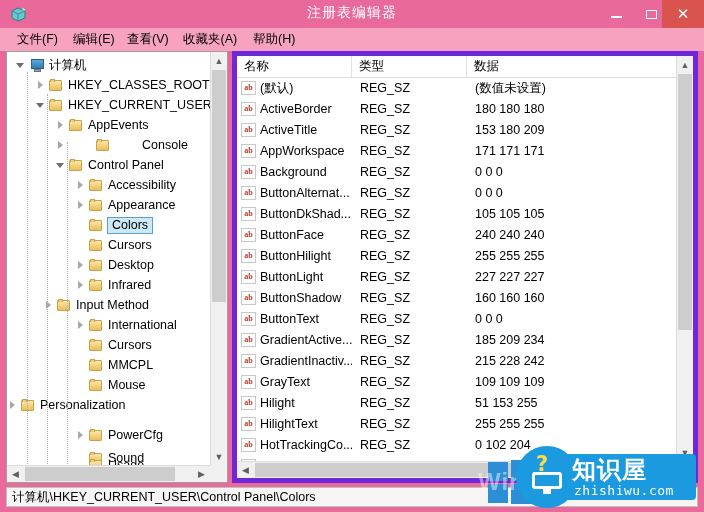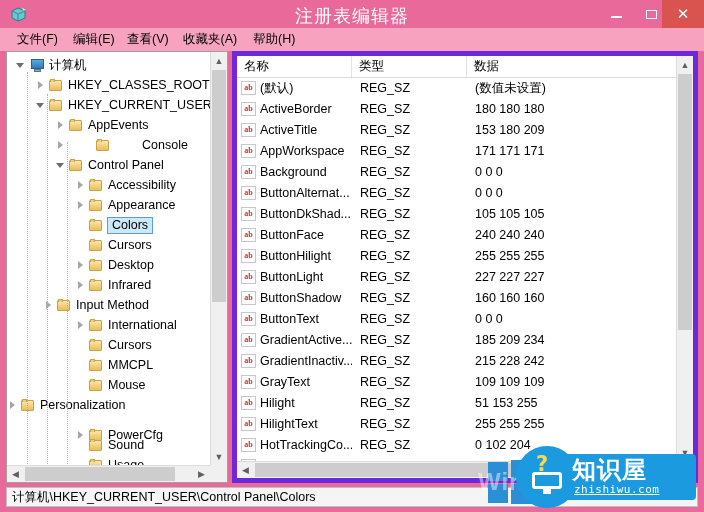--- a/index.html
+++ b/index.html
@@ -15,21 +15,21 @@
   
   .titlebar{
     position:absolute;left:0;top:0;width:704px;height:28px;
     background:#e8699a;
   }
   .title-icon{
     position:absolute;left:10px;top:5px;width:18px;height:18px;
   }
   .title-text{
     position:absolute;left:0;top:4px;width:704px;text-align:center;
-    font-size:18px;color:#ffffff;letter-spacing:1px;
+    font-size:14px;color:#ffffff;letter-spacing:1px;
   }
   .winbtn{
     position:absolute;top:0;height:28px;width:35px;
     display:flex;align-items:center;justify-content:center;
     color:#ffffff;font-size:13px;
   }
   .winbtn.min{right:70px;}
   .winbtn.max{right:35px;}
   .winbtn.close{right:0;width:42px;background:#d9534f;font-size:15px;}
   .glyph-min{display:block;width:11px;height:2px;background:#fff;margin-top:6px;}
@@ -213,22 +213,22 @@
   }
   .wm-pill{
     position:absolute;left:72px;top:8px;width:136px;height:46px;
     background:#1b9ae0;border-radius:4px;
   }
   .wm-cn{
     position:absolute;left:84px;top:8px;font-size:24px;color:#ffffff;
     font-weight:bold;letter-spacing:1px;
   }
   .wm-url{
-    position:absolute;left:86px;top:37px;font-size:11px;color:#ffffff;
-    letter-spacing:0.5px;font-family:"DejaVu Sans Mono",monospace;text-decoration:underline;
+    position:absolute;left:86px;top:37px;font-size:13px;color:#ffffff;
+    letter-spacing:0.5px;font-family:"DejaVu Sans Mono",monospace;
   }
   .wm-ghost{
     position:absolute;left:-10px;top:20px;font-size:24px;color:#ffffff;
     opacity:0.45;font-weight:bold;letter-spacing:1px;
   }
 </style>
 </head>
 <body>
 
 <div class="window">
@@ -350,21 +350,21 @@
         <div class="tree-row" style="top: 343px; ">
           <span class="expander closed"></span>
           <span class="folder"></span>
           <span class="tree-label">Personalization</span>
         </div>
         <div class="tree-row" style="top: 373px; padding-left: 68px;">
           <span class="expander closed"></span>
           <span class="folder"></span>
           <span class="tree-label">PowerCfg</span>
         </div>
-        <div class="tree-row" style="top: 383px; padding-left: 68px;">
+        <div class="tree-row" style="top: 396px; padding-left: 68px;">
           <span class="expander"></span>
           <span class="folder"></span>
           <span class="tree-label">Sound</span>
         </div>
         <div class="tree-row" style="top: 403px; padding-left: 68px;">
           <span class="expander"></span>
           <span class="folder"></span>
           <span class="tree-label">Usage</span>
         </div>
         <div class="dotline" style="left: 20px; top: 20px; height: 400px;"></div>

